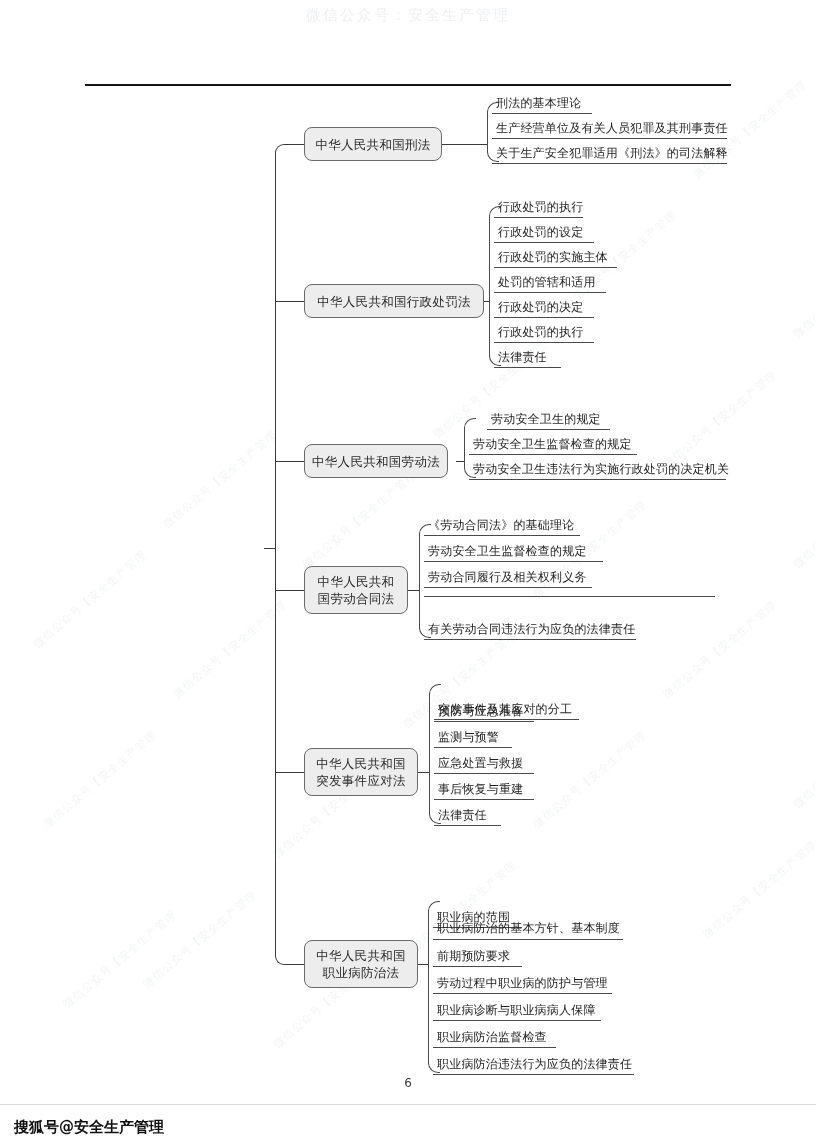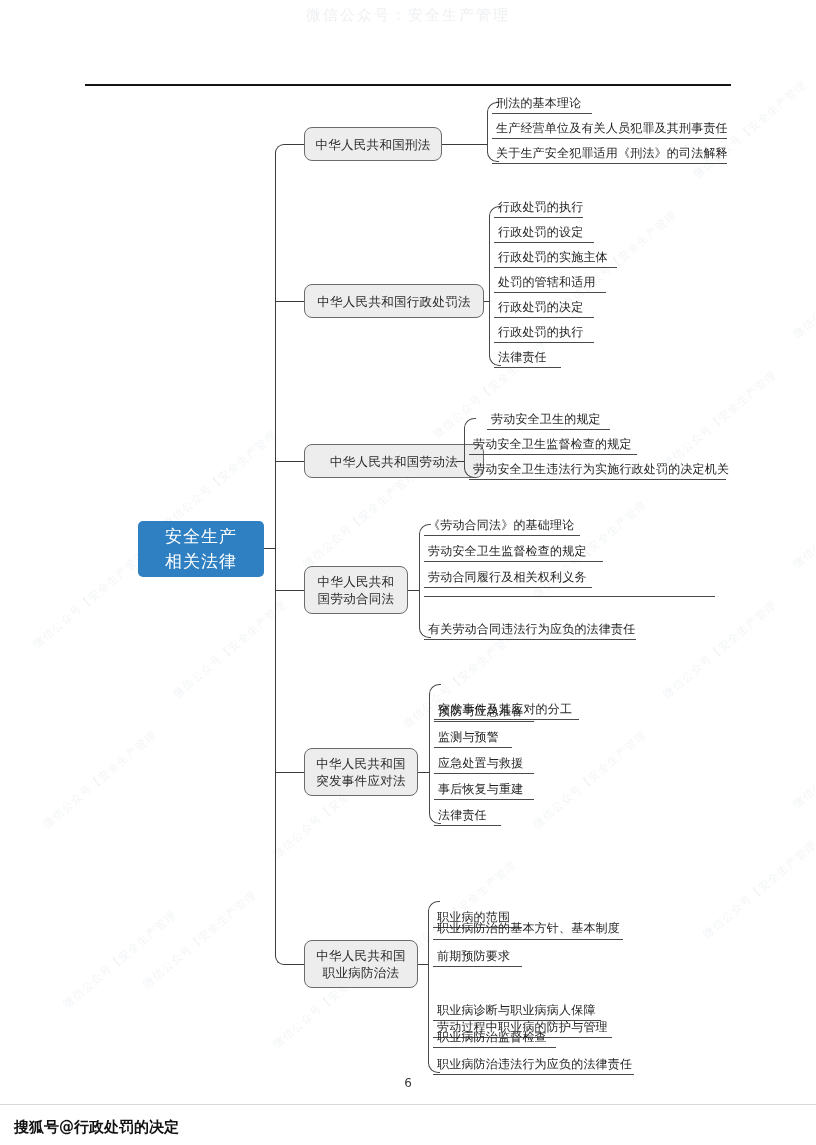--- a/index.html
+++ b/index.html
@@ -121,24 +121,20 @@
       <div class="wm-diag" style="left: 530px; top: 820px;">微信公众号【安全生产管理</div>
       <div class="wm-diag" style="left: 400px; top: 950px;">微信公众号【安全生产管理</div>
       <div class="wm-diag" style="left: 270px; top: 1040px;">微信公众号【安全生产管理</div>
       <div class="wm-diag" style="left: 60px; top: 1000px;">微信公众号【安全生产管理</div>
       <div class="wm-diag" style="left: 790px; top: 800px;">微信公众号【安全生产管理</div>
       <div class="wm-diag" style="left: 700px; top: 930px;">微信公众号【安全生产管理</div>
       <div class="wm-diag" style="left: 160px; top: 520px;">微信公众号【安全生产管理</div>
       <div class="wm-diag" style="left: 30px; top: 640px;">微信公众号【安全生产管理</div>
     </div>
 
-  <div class="root">
-    <span>安全生产</span>
-    <span>相关法律</span>
-  </div>
 
   <div id="tree-layer">
       <div class="trunk" style="top: 153px; height: 802px;"></div>
       <div class="corner tl" style="left: 275px; top: 144px;"></div>
       <div class="corner bl" style="left: 275px; top: 954px;"></div>
       <div class="stub-root"></div>
       <div class="arm" style="left: 285px; top: 144px; width: 19px;"></div>
       <div class="bnode" style="left: 304px; top: 127px; width: 138px; height: 34px; flex-direction: column;">
         <span class="ln">中华人民共和国刑法</span>
       </div>
@@ -162,21 +158,21 @@
       </div>
       <div class="arm" style="left: 484px; top: 301px; width: 5px;"></div>
       <div class="leaf" style="left: 494px; top: 200px;"><span class="txt">行政处罚的执行</span><span class="ul" style="width: 89px;"></span></div>
       <div class="leaf" style="left: 494px; top: 225px;"><span class="txt">行政处罚的设定</span><span class="ul" style="width: 100px;"></span></div>
       <div class="leaf" style="left: 494px; top: 250px;"><span class="txt">行政处罚的实施主体</span><span class="ul" style="width: 123px;"></span></div>
       <div class="leaf" style="left: 494px; top: 275px;"><span class="txt">处罚的管辖和适用</span><span class="ul" style="width: 112px;"></span></div>
       <div class="leaf" style="left: 494px; top: 300px;"><span class="txt">行政处罚的决定</span><span class="ul" style="width: 100px;"></span></div>
       <div class="leaf" style="left: 494px; top: 325px;"><span class="txt">行政处罚的执行</span><span class="ul" style="width: 100px;"></span></div>
       <div class="leaf" style="left: 494px; top: 350px;"><span class="txt">法律责任</span><span class="ul" style="width: 67px;"></span></div>
       <div class="arm" style="left: 275px; top: 461px; width: 29px;"></div>
-      <div class="bnode" style="left: 304px; top: 444px; width: 180px; height: 34px; flex-direction: column;">
+      <div class="bnode" style="left: 304px; top: 444px; width: 144px; height: 34px; flex-direction: column;">
         <span class="ln">中华人民共和国劳动法</span>
       </div>
       <div class="bracket" style="left: 464px; top: 418px; height: 60px; width: 14px;">
         <div class="cap-t"></div>
         <div class="vline"></div>
         <div class="cap-b"></div>
       </div>
       <div class="arm" style="left: 456px; top: 461px; width: 8px;"></div>
       <div class="leaf" style="left: 487px; top: 412px;"><span class="txt">劳动安全卫生的规定</span><span class="ul" style="width: 123px;"></span></div>
       <div class="leaf" style="left: 469px; top: 437px;"><span class="txt">劳动安全卫生监督检查的规定</span><span class="ul" style="width: 168px;"></span></div>
@@ -221,23 +217,23 @@
       </div>
       <div class="bracket" style="left: 428px; top: 901px; height: 172px; width: 14px;">
         <div class="cap-t"></div>
         <div class="vline"></div>
         <div class="cap-b"></div>
       </div>
       <div class="arm" style="left: 418px; top: 964px; width: 10px;"></div>
       <div class="leaf" style="left: 433px; top: 895px; margin-top: 15px;"><span class="txt">职业病的范围</span><span class="ul" style="width: 89px;"></span></div>
       <div class="leaf" style="left: 433px; top: 922px; font-family: Liberation Mono, monospace;"><span class="txt">职业病防治的基本方针、基本制度</span><span class="ul" style="width: 190px;"></span></div>
       <div class="leaf" style="left: 433px; top: 949px;"><span class="txt">前期预防要求</span><span class="ul" style="width: 89px;"></span></div>
-      <div class="leaf" style="left: 433px; top: 976px; margin-top: 44px;"><span class="txt">劳动过程中职业病的防护与管理</span><span class="ul" style="width: 179px;"></span></div>
+      <div class="leaf" style="left: 433px; top: 976px;"><span class="txt">劳动过程中职业病的防护与管理</span><span class="ul" style="width: 179px;"></span></div>
       <div class="leaf" style="left: 433px; top: 1003px;"><span class="txt">职业病诊断与职业病病人保障</span><span class="ul" style="width: 168px;"></span></div>
       <div class="leaf" style="left: 433px; top: 1030px;"><span class="txt">职业病防治监督检查</span><span class="ul" style="width: 123px;"></span></div>
       <div class="leaf" style="left: 433px; top: 1057px;"><span class="txt">职业病防治违法行为应负的法律责任</span><span class="ul" style="width: 201px;"></span></div>
     </div>
 
   <div class="page-num">6</div>
   <div class="footer-rule"></div>
-  <div class="sohu">搜狐号@行政处罚的决定</div>
+  <div class="sohu">搜狐号@安全生产管理</div>
 
 </div>
 
 </body></html>

